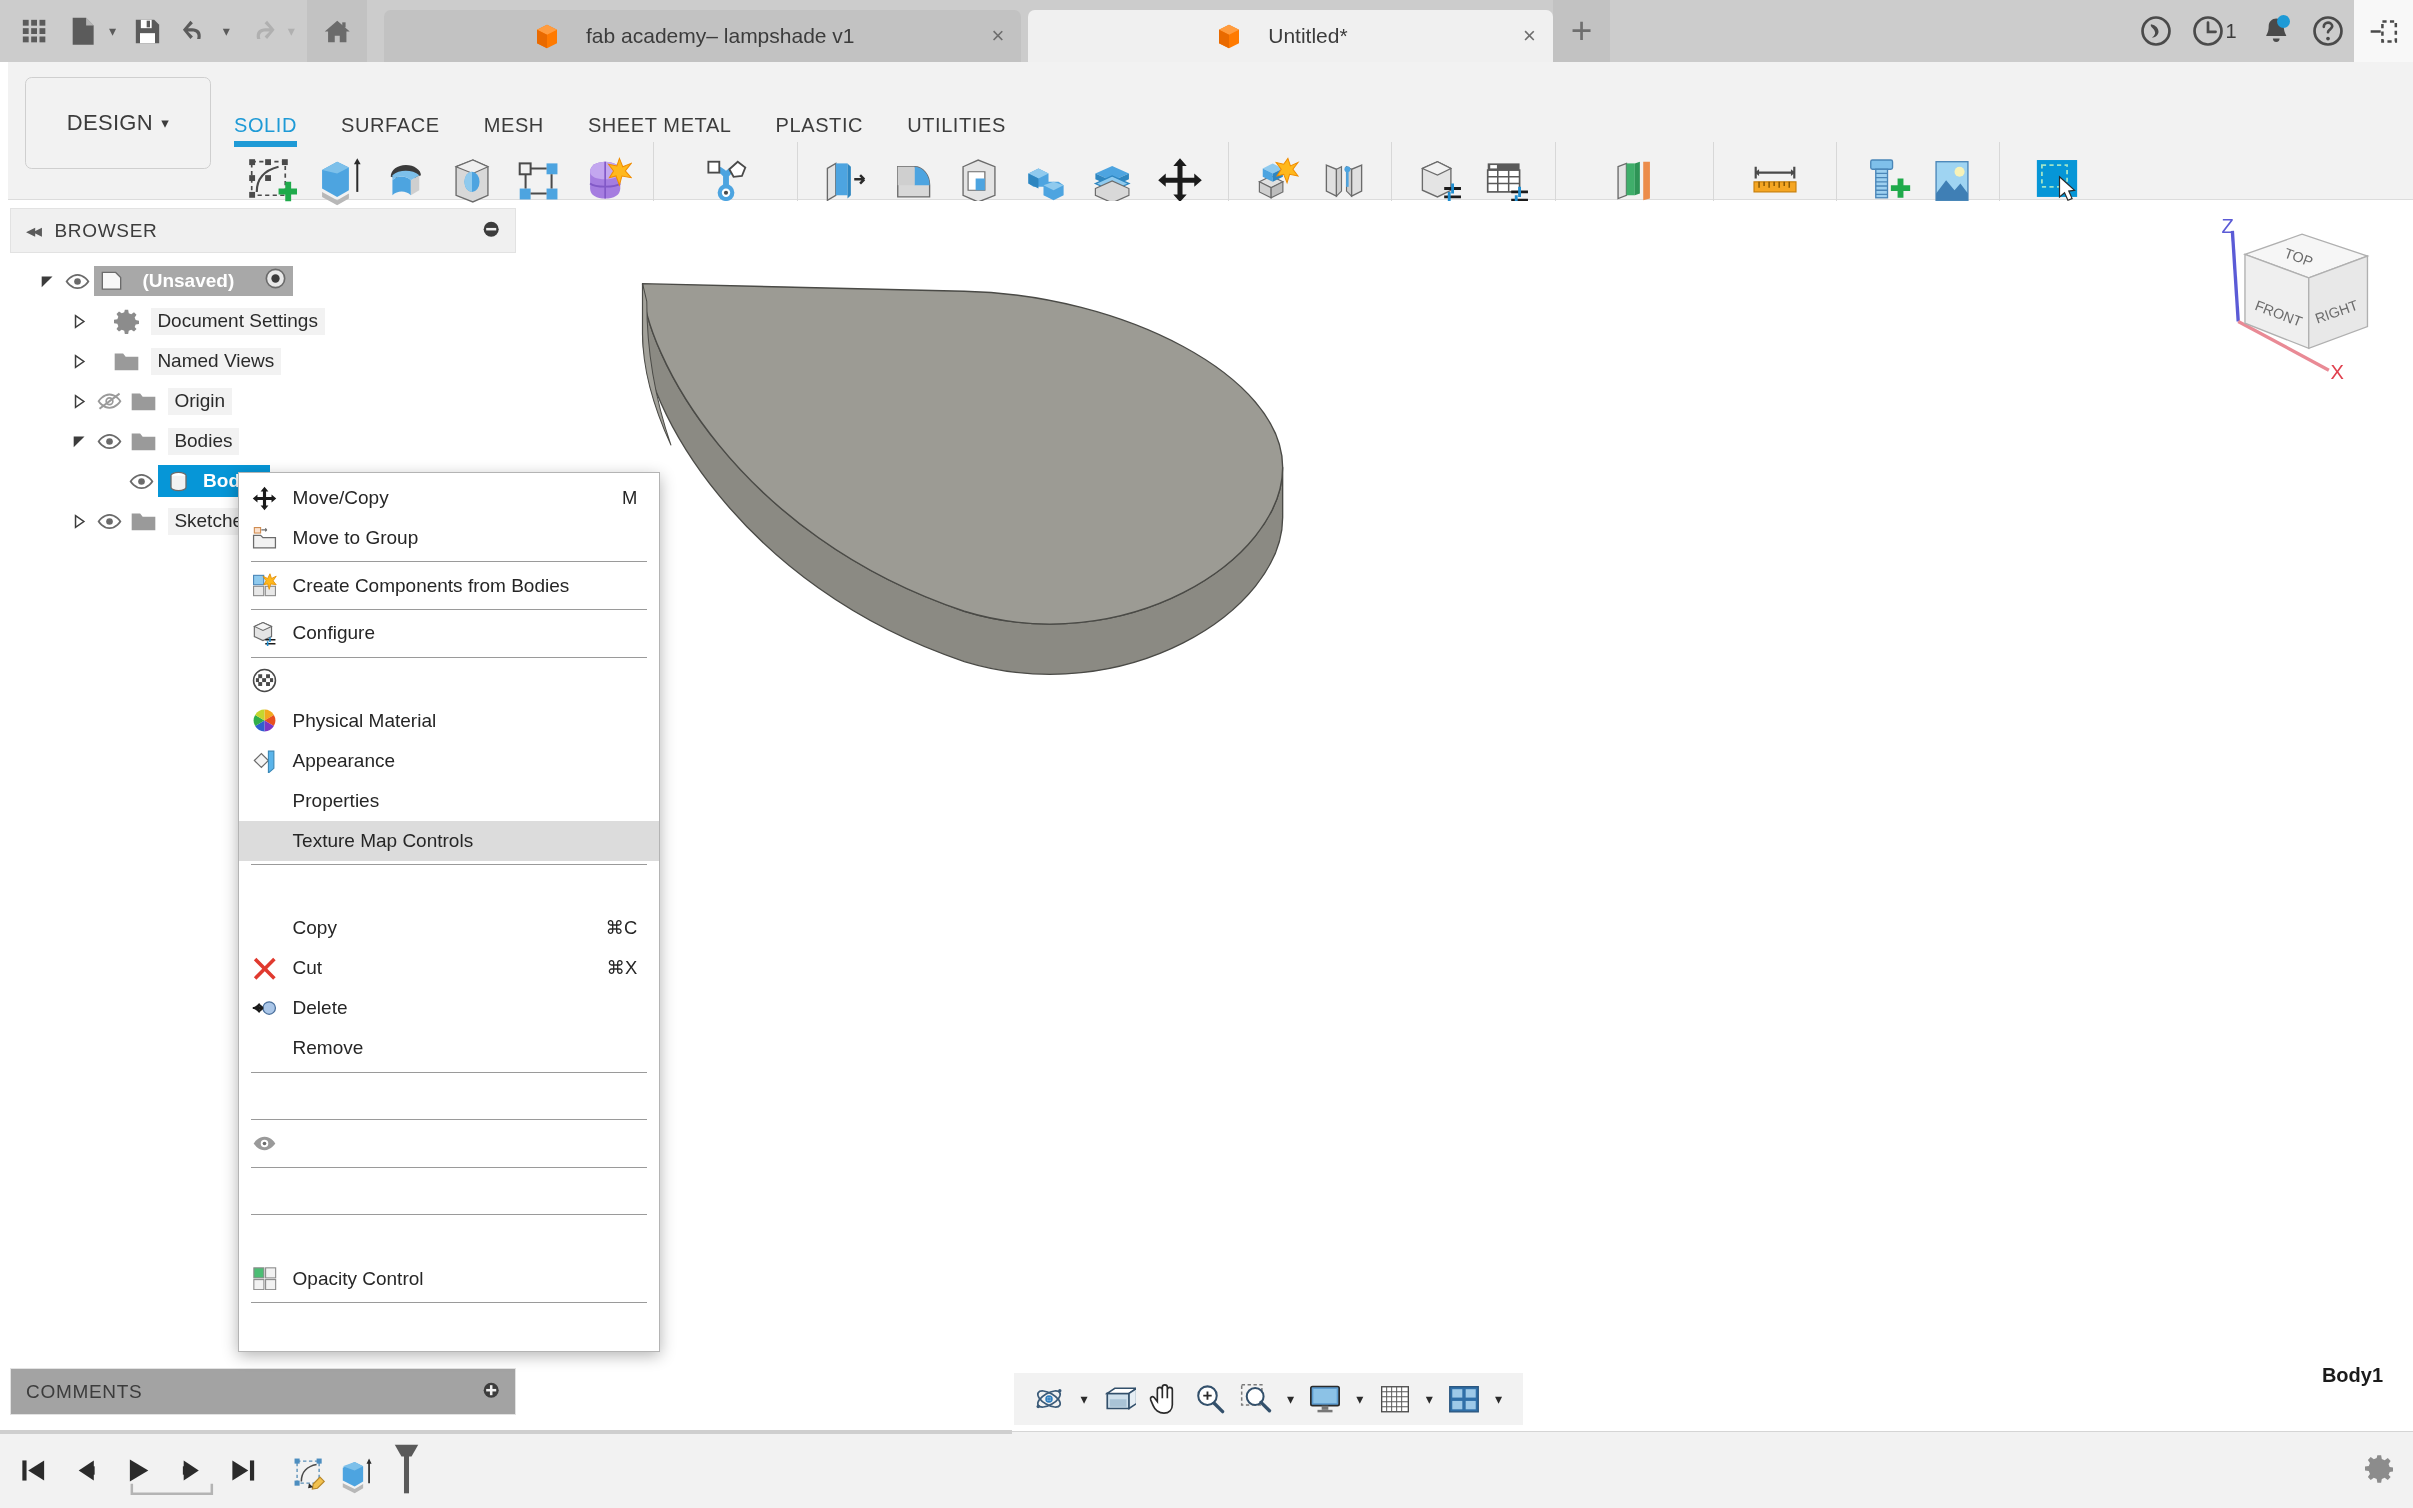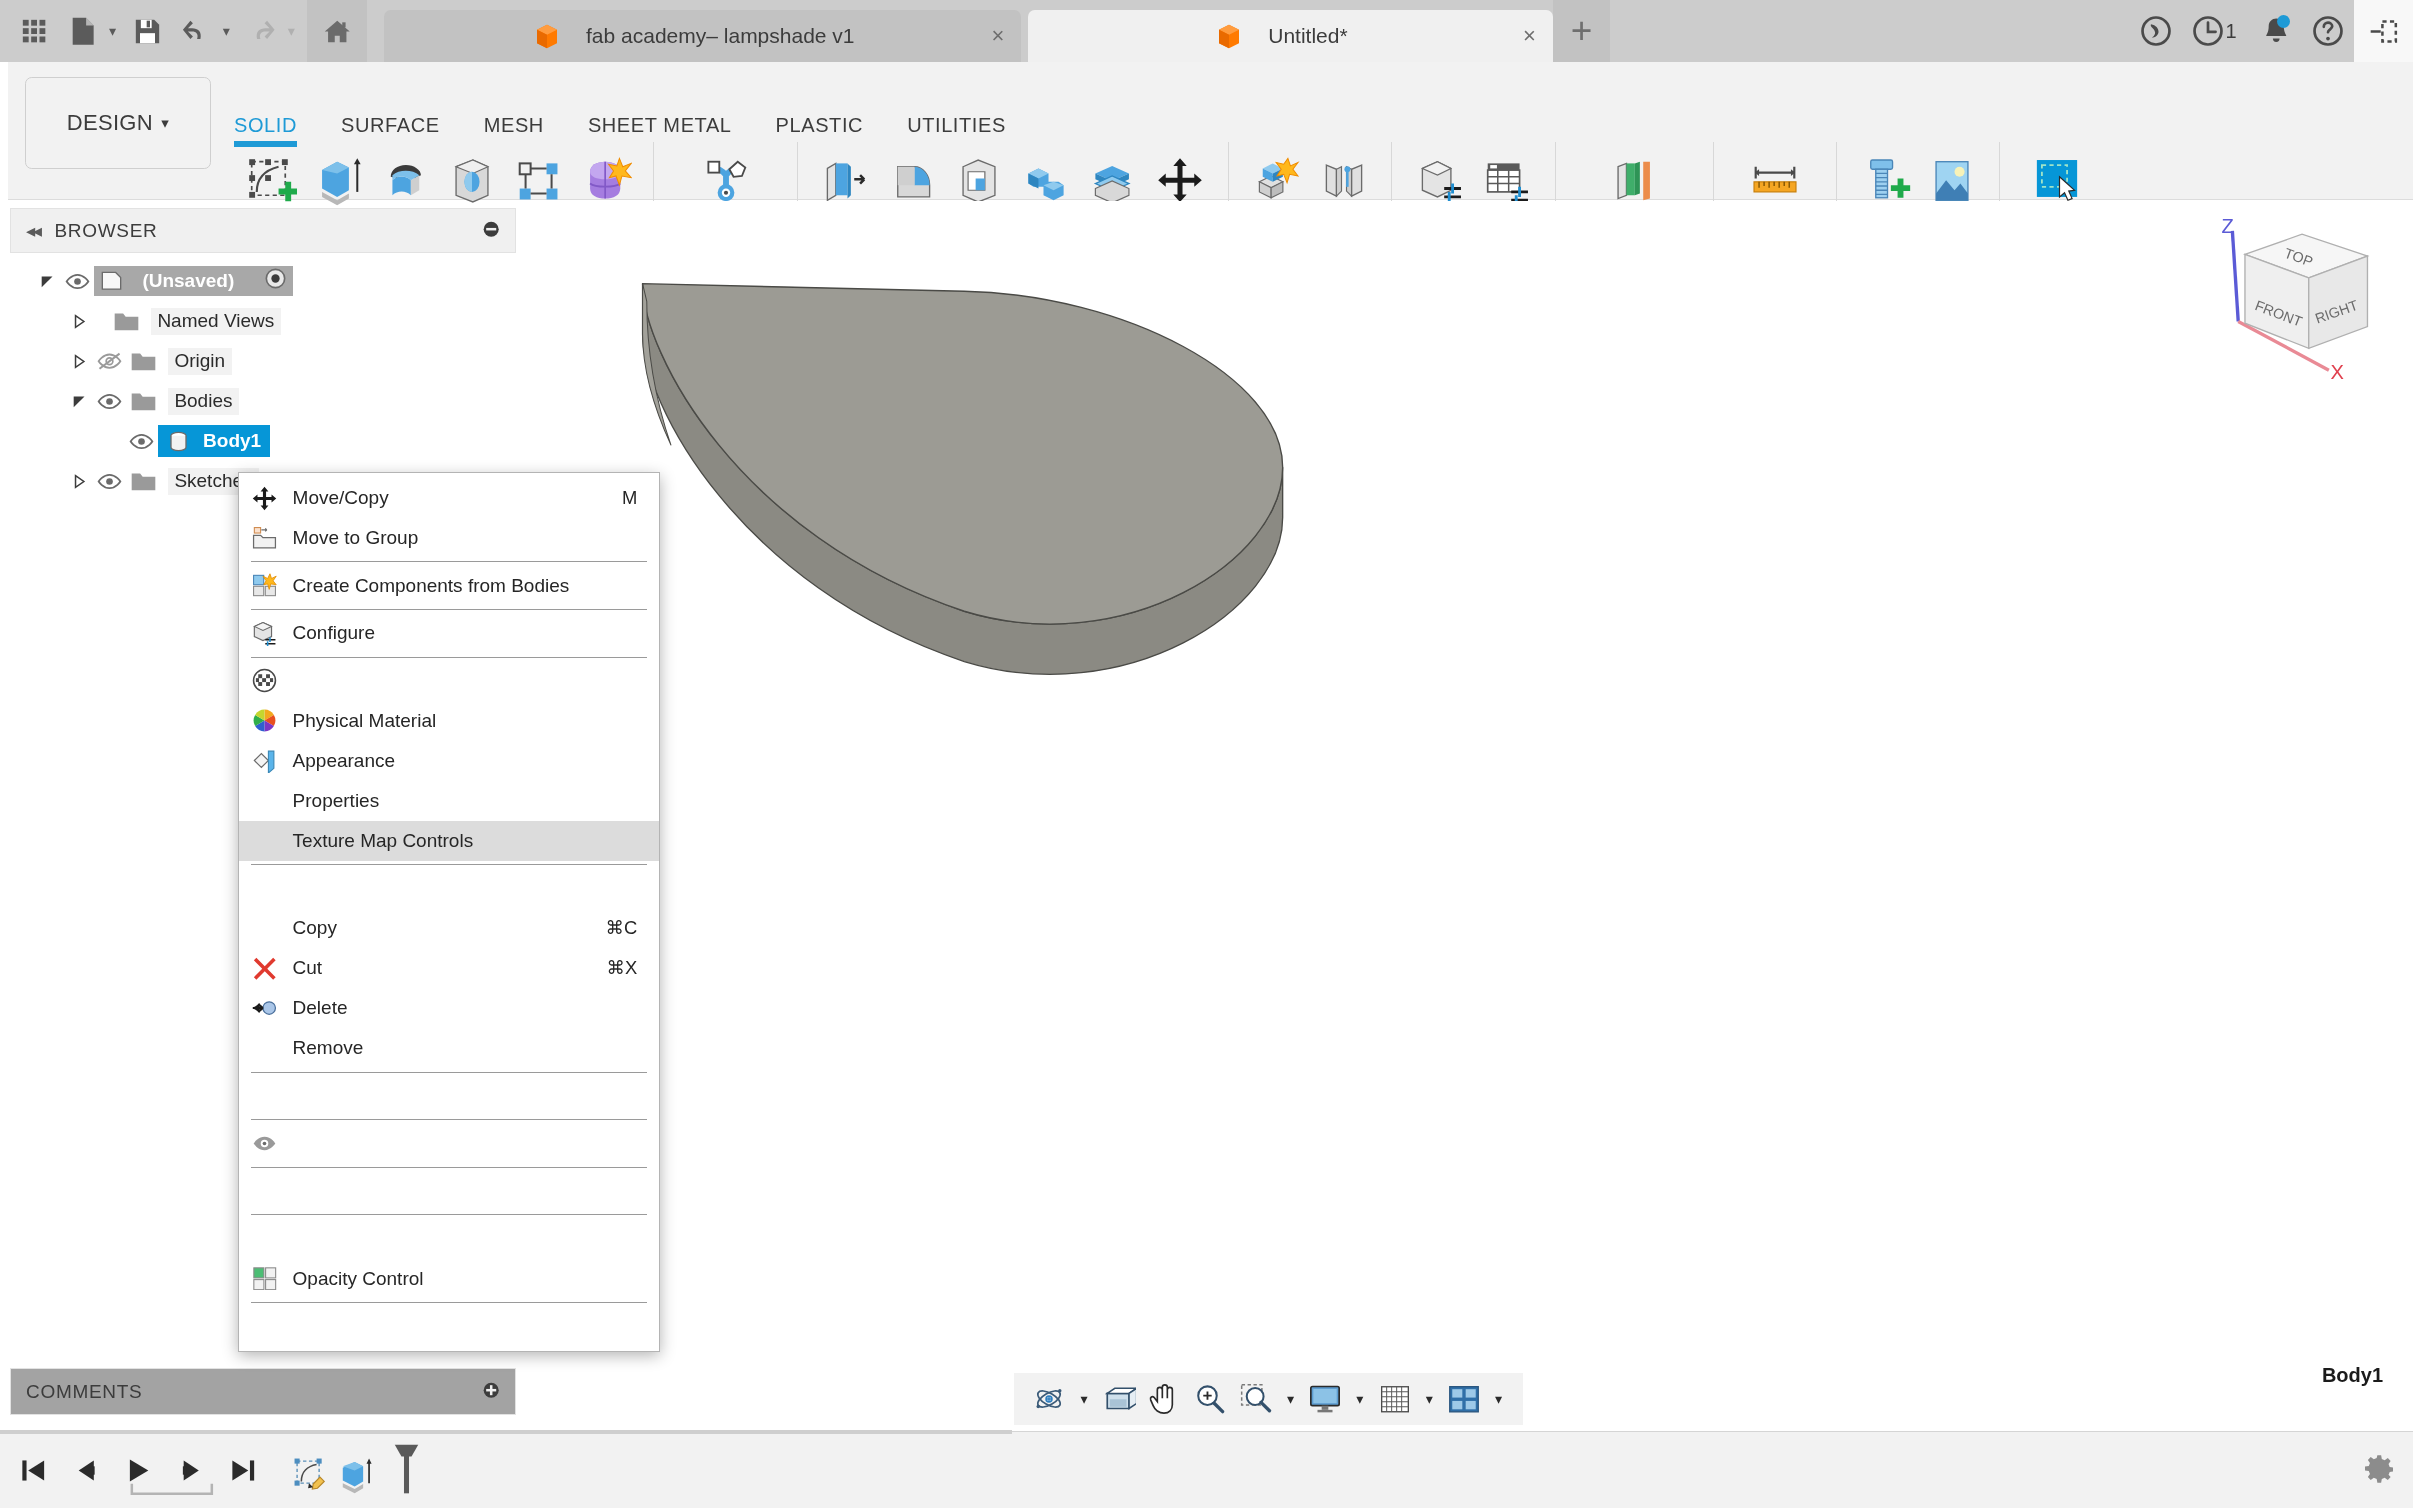--- a/index.html
+++ b/index.html
@@ -638,20 +638,34 @@
         <span class="tlabel">(Unsaved)</span>
         <span class="radio-dot">
           <svg width="25" height="25" viewBox="0 0 30 30">
               <circle cx="15" cy="15" r="11" fill="#e9e9e9" stroke="#6b6b6b" stroke-width="2"></circle>
               <circle cx="15" cy="15" r="5" fill="#3c3c3c"></circle>
             </svg>
         </span>
       </span>
     </div>
 
+    <div class="tree-row" style="padding-left:57px;">
+      <span class="tw">
+        <svg width="13.4" height="15" viewBox="0 0 16 18">
+            <path d="M3 2l10 7-10 7z" fill="none" stroke="#3c3c3c" stroke-width="1.8"></path>
+          </svg>
+      </span>
+      <span class="tico" style="margin-left:17px;">
+        <svg width="25" height="25" viewBox="0 0 30 30" fill="#8c8c8c">
+          <path d="M15 9a6 6 0 1 0 0 12 6 6 0 0 0 0-12zm0 9a3 3 0 1 1 0-6 3 3 0 0 1 0 6z"></path>
+          <path d="M13 1h4l.7 4 3 1.2L24 4l3 3-2.2 3.3 1.2 3 4 .7v4l-4 .7-1.2 3L27 24l-3 3-3.3-2.2-3 1.2-.7 4h-4l-.7-4-3-1.2L6 27l-3-3 2.2-3.3-1.2-3-4-.7v-4l4-.7 1.2-3L3 6l3-3 3.3 2.2 3-1.2z"></path>
+        </svg>
+      </span>
+      <span class="tlabel">Document Settings</span>
+    </div>
 
     <div class="tree-row" style="padding-left:57px;">
       <span class="tw">
         <svg width="13.4" height="15" viewBox="0 0 16 18">
             <path d="M3 2l10 7-10 7z" fill="none" stroke="#3c3c3c" stroke-width="1.8"></path>
           </svg>
       </span>
       <span class="tico" style="margin-left:17px;">
         <svg width="27" height="22" viewBox="0 0 32 26">
             <path d="M2 4h10l3 4h15v16H2z" fill="#9a9a9a"></path>

